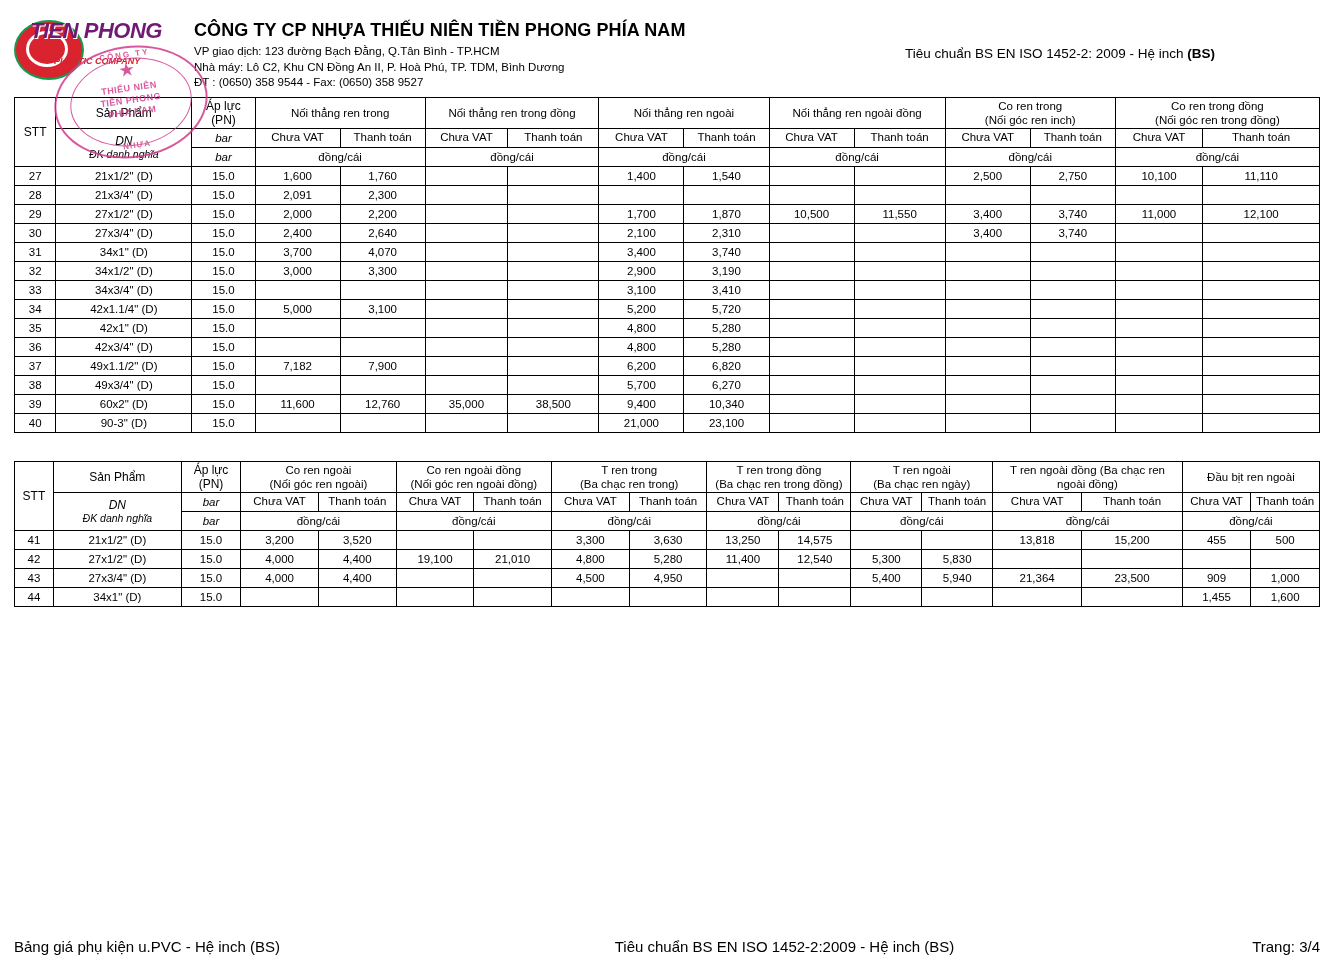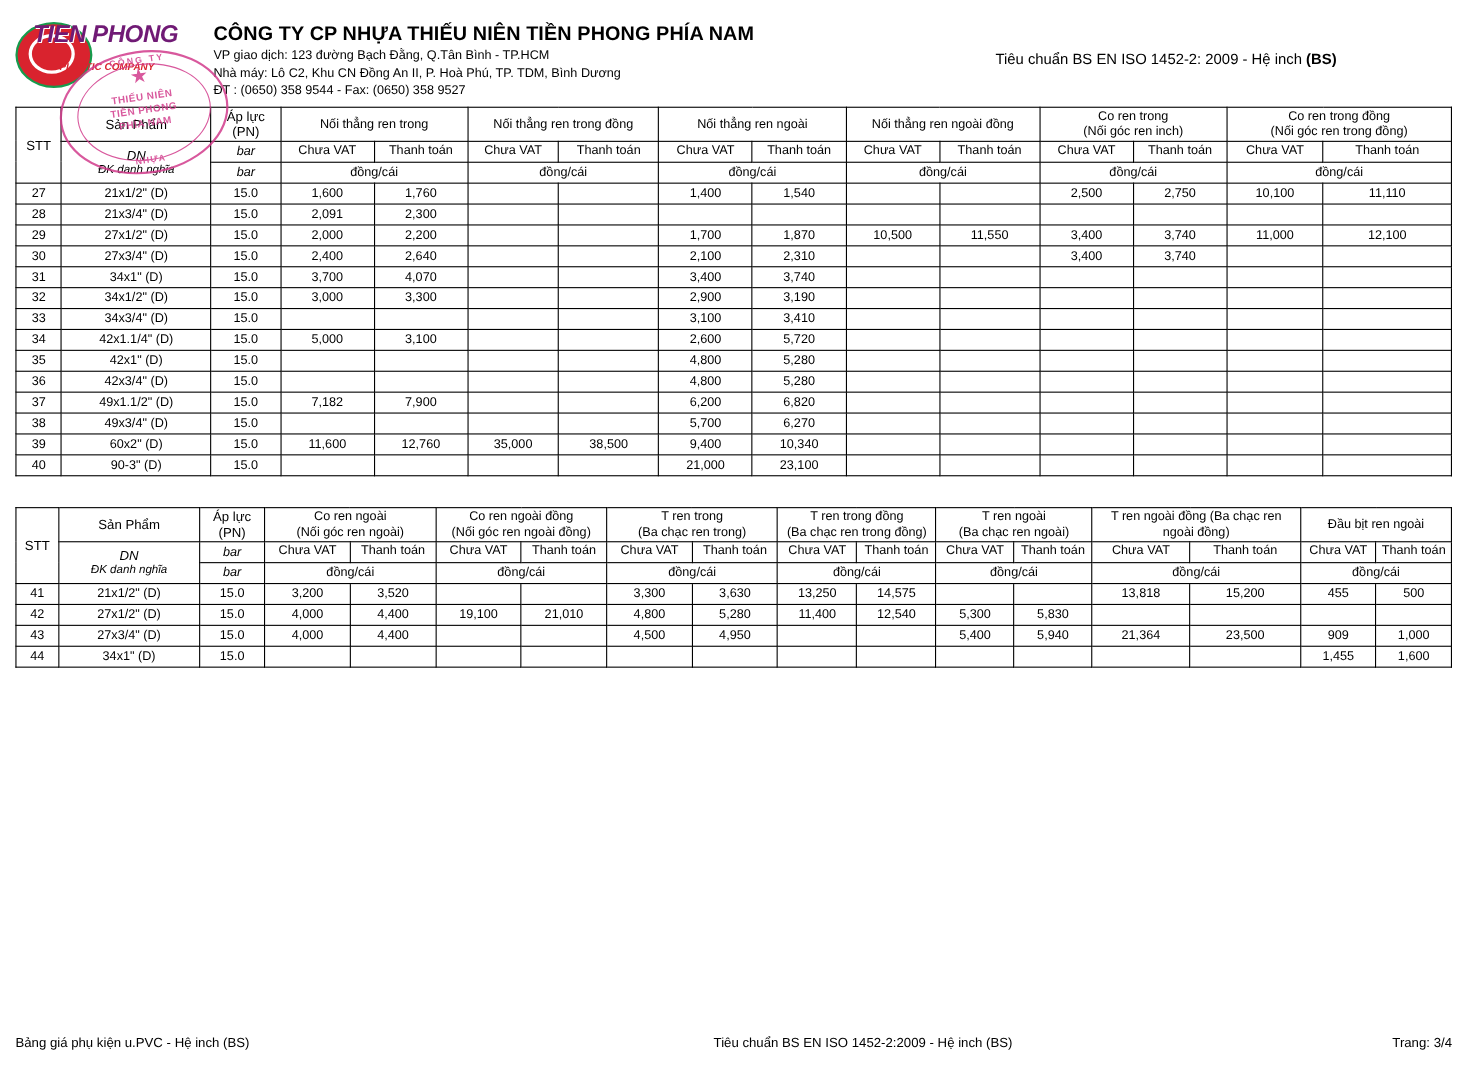--- a/index.html
+++ b/index.html
@@ -186,21 +186,21 @@
   .spacer { height: 28px; }
 
   
   .footer {
     position: absolute;
     left: 14px;
     right: 14px;
     bottom: 14px;
     display: flex;
     align-items: center;
-    font-size: 12px;
+    font-size: 15px;
     justify-content: space-between;
   }
   .footer .f-left { flex: 0 0 33%; text-align: left; }
   .footer .f-mid { flex: 1 1 auto; text-align: center; }
   .footer .f-right { flex: 0 0 15%; text-align: right; }
 </style>
 </head>
 <body>
 
 <div class="page">
@@ -415,21 +415,21 @@
             <td class="numcell"></td>
           </tr>
           <tr>
             <td>34</td>
             <td>42x1.1/4" (D)</td>
             <td>15.0</td>
             <td class="numcell">5,000</td>
             <td class="numcell">3,100</td>
             <td class="numcell"></td>
             <td class="numcell"></td>
-            <td class="numcell">2,600</td>
+            <td class="numcell">5,200</td>
             <td class="numcell">5,720</td>
             <td class="numcell"></td>
             <td class="numcell"></td>
             <td class="numcell"></td>
             <td class="numcell"></td>
             <td class="numcell"></td>
             <td class="numcell"></td>
           </tr>
           <tr>
             <td>35</td>
@@ -562,21 +562,21 @@
       </colgroup>
       <thead>
         <tr>
           <td rowspan="3" class="stt">STT</td>
           <td class="sanpham">Sản Phẩm</td>
           <td class="aplluc"><span>Áp lực</span><br><span>(PN)</span></td>
           <td colspan="2" class="grp"><span>Co ren ngoài</span><br><span>(Nối góc ren ngoài)</span></td>
           <td colspan="2" class="grp"><span>Co ren ngoài đồng</span><br><span>(Nối góc ren ngoài đồng)</span></td>
           <td colspan="2" class="grp"><span>T ren trong</span><br><span>(Ba chạc ren trong)</span></td>
           <td colspan="2" class="grp"><span>T ren trong đồng</span><br><span>(Ba chạc ren trong đồng)</span></td>
-          <td colspan="2" class="grp"><span>T ren ngoài</span><br><span>(Ba chạc ren ngoài)</span></td>
+          <td colspan="2" class="grp"><span>T ren ngoài</span><br><span>(Ba chạc ren ngày)</span></td>
           <td colspan="2" class="grp">T ren ngoài đồng (Ba chạc ren ngoài đồng)</td>
           <td colspan="2" class="grp">Đầu bịt ren ngoài</td>
         </tr>
         <tr>
           <td rowspan="2" class="dn"><span>DN</span><small>ĐK danh nghĩa</small></td>
           <td class="unit" style="font-style:italic">bar</td>
           <td class="sub">Chưa VAT</td>
           <td class="sub">Thanh toán</td>
           <td class="sub">Chưa VAT</td>
           <td class="sub">Thanh toán</td>

